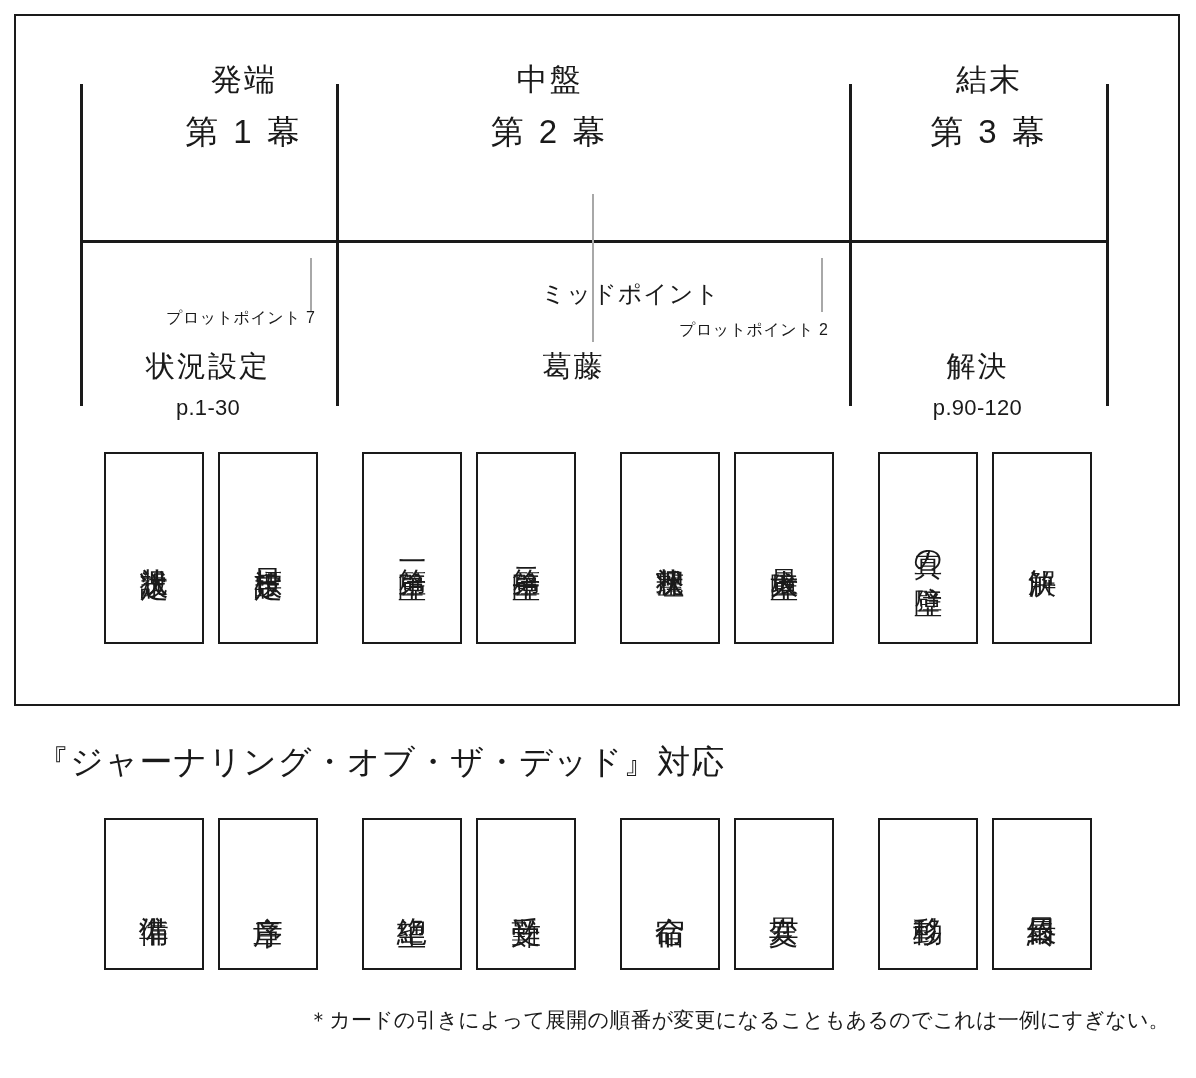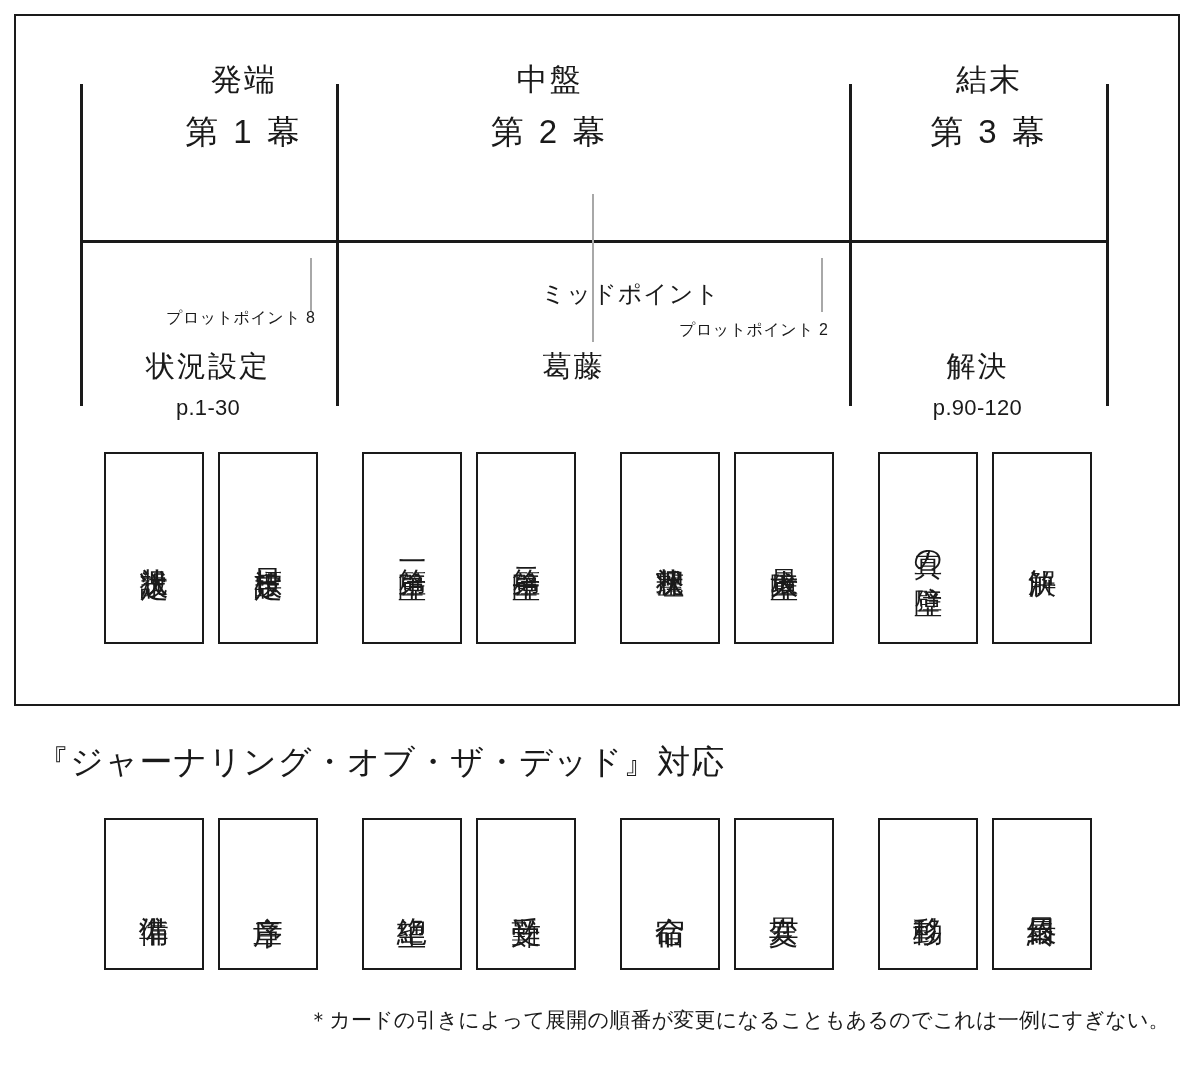--- a/index.html
+++ b/index.html
@@ -183,21 +183,21 @@
 </div>
 <div class="act-head" style="left:336px; top:64px; width:427px;">
   <span class="act-name">中盤</span>
   <span class="act-number">第 2 幕</span>
 </div>
 <div class="act-head" style="left:849px; top:64px; width:280px;">
   <span class="act-name">結末</span>
   <span class="act-number">第 3 幕</span>
 </div>
 
-<div class="pp-label" style="left:166px; top:308px;">プロットポイント 8</div>
+<div class="pp-label" style="left:166px; top:308px;">プロットポイント 7</div>
 <div class="mid-label" style="left:509px; top:278px;">ミッドポイント</div>
 <div class="pp-label" style="left:679px; top:320px;">プロットポイント 2</div>
 
 <div class="phase" style="left:80px; top:352px; width:256px;">
   <span class="phase-name">状況設定</span>
   <span class="phase-pages">p.1-30</span>
 </div>
 <div class="phase" style="left:336px; top:352px; width:475px;">
   <span class="phase-name">葛藤</span>
 </div>

